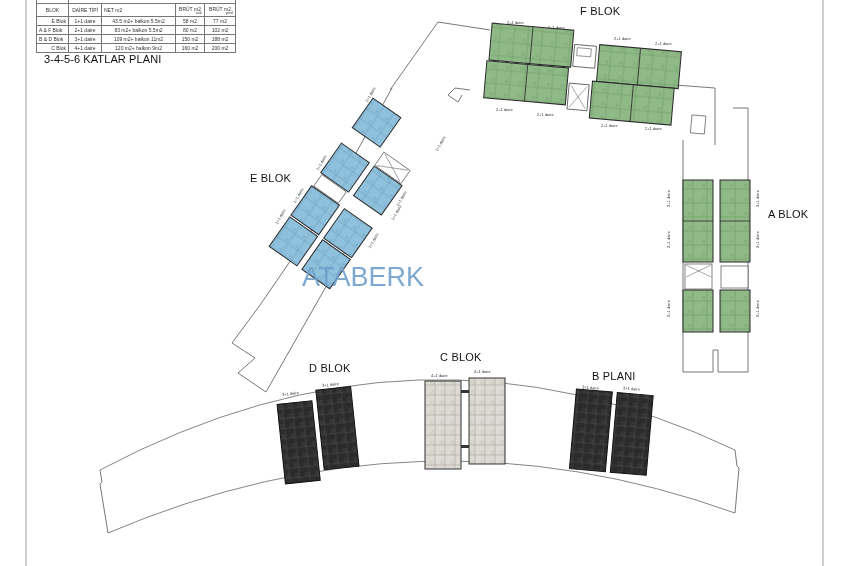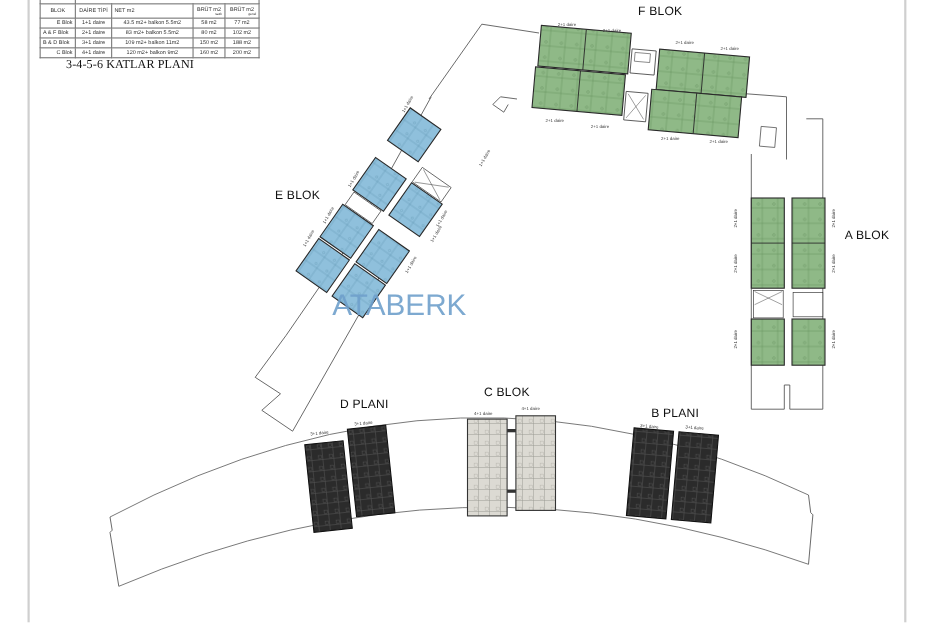--- a/index.html
+++ b/index.html
@@ -9,21 +9,21 @@
   .area-table{position:absolute;left:36px;top:-2px;border-collapse:collapse;font-size:5px;color:#333;background:#fff;}
   .area-table td,.area-table th{border:0.8px solid #777;padding:0 2px;height:8px;text-align:center;font-weight:normal;white-space:nowrap;}
   .area-table th{height:12px;vertical-align:middle;}
   .area-table .top-row td{height:4px;}
   .col-blok{width:27px;}
   .col-tip{width:28px;}
   .col-net{width:69px;}
   .col-b1{width:24px;}
   .col-b2{width:26px;}
   .sub{font-size:3px;display:block;text-align:right;line-height:3px;}
-  .plan-title{position:absolute;left:60px;top:53px;font-size:11px;color:#111;letter-spacing:0.1px;font-family:Liberation Serif, serif;}
+  .plan-title{position:absolute;left:44px;top:53px;font-size:11px;color:#111;letter-spacing:0.1px;}
   .blok-label{position:absolute;font-size:11px;color:#111;letter-spacing:0.2px;}
   .unit-label{position:absolute;font-size:4px;color:#333;white-space:nowrap;}
   .watermark{position:absolute;left:302px;top:262px;font-size:27px;color:#6fa0cc;letter-spacing:0px;font-weight:normal;opacity:0.9;}
 </style>
 </head>
 <body>
 
 <div class="frame-line" style="left:25px;"></div>
 <div class="frame-line" style="left:822px;"></div>
 
@@ -171,21 +171,21 @@
     <td>200 m2</td>
   </tr>
 </tbody>
   </table>
 
 <div class="plan-title">3-4-5-6 KATLAR PLANI</div>
 
 <div class="blok-label" style="left:580px;top:5px;">F BLOK</div>
 <div class="blok-label" style="left:250px;top:172px;">E BLOK</div>
 <div class="blok-label" style="left:768px;top:208px;text-align:center;">A BLOK</div>
-<div class="blok-label" style="left:309px;top:362px;">D PLANI</div>
+<div class="blok-label" style="left:309px;top:362px;">D BLOK</div>
 <div class="blok-label" style="left:440px;top:351px;">C BLOK</div>
 <div class="blok-label" style="left:592px;top:370px;">B PLANI</div>
 
 <div class="unit-label" style="left:507px;top:20px;">2+1 daire</div>
 <div class="unit-label" style="left:548px;top:25px;">2+1 daire</div>
 <div class="unit-label" style="left:614px;top:36px;">2+1 daire</div>
 <div class="unit-label" style="left:655px;top:41px;">2+1 daire</div>
 <div class="unit-label" style="left:496px;top:107px;">2+1 daire</div>
 <div class="unit-label" style="left:537px;top:112px;">2+1 daire</div>
 <div class="unit-label" style="left:601px;top:123px;">2+1 daire</div>

